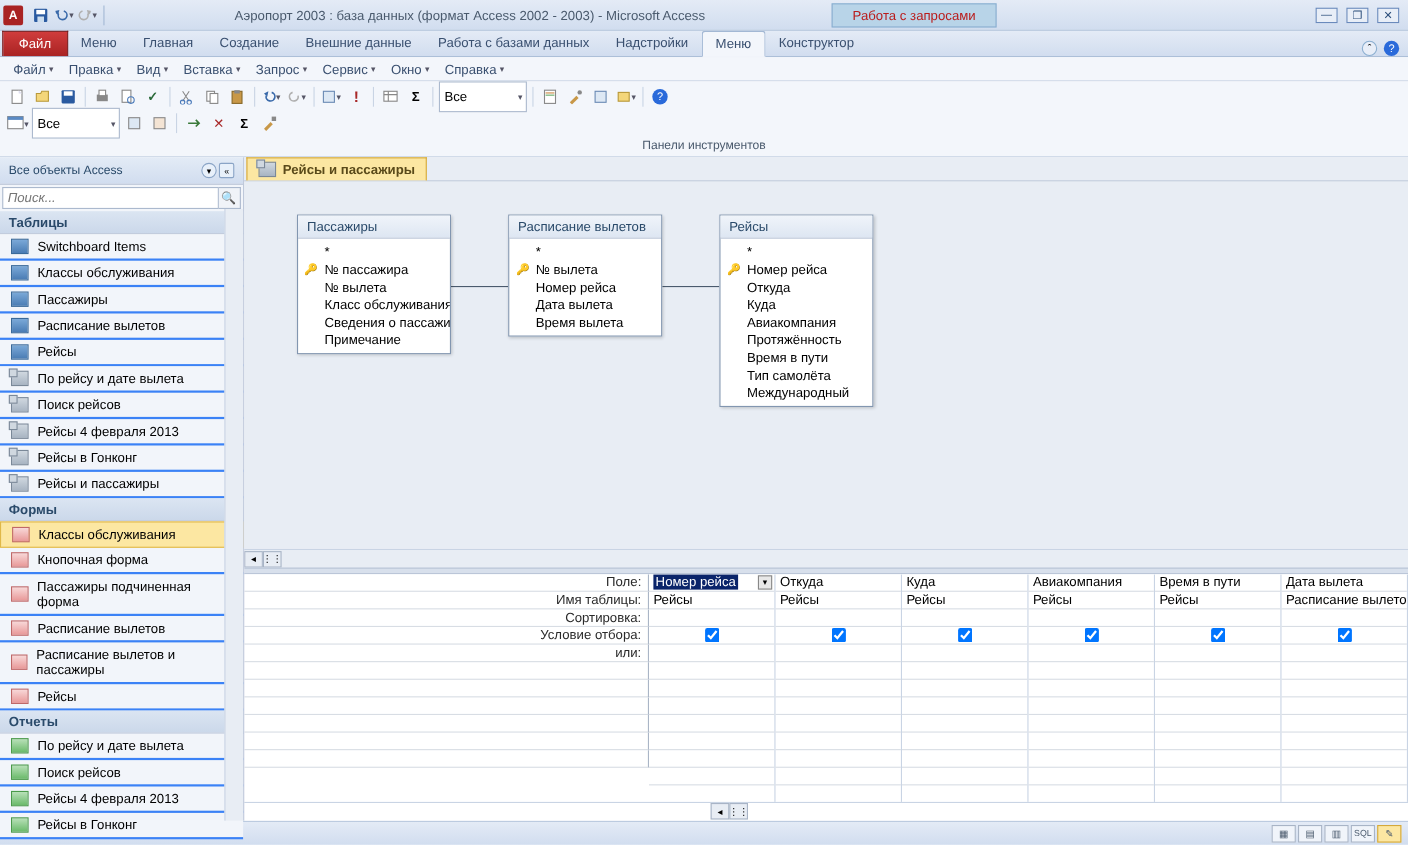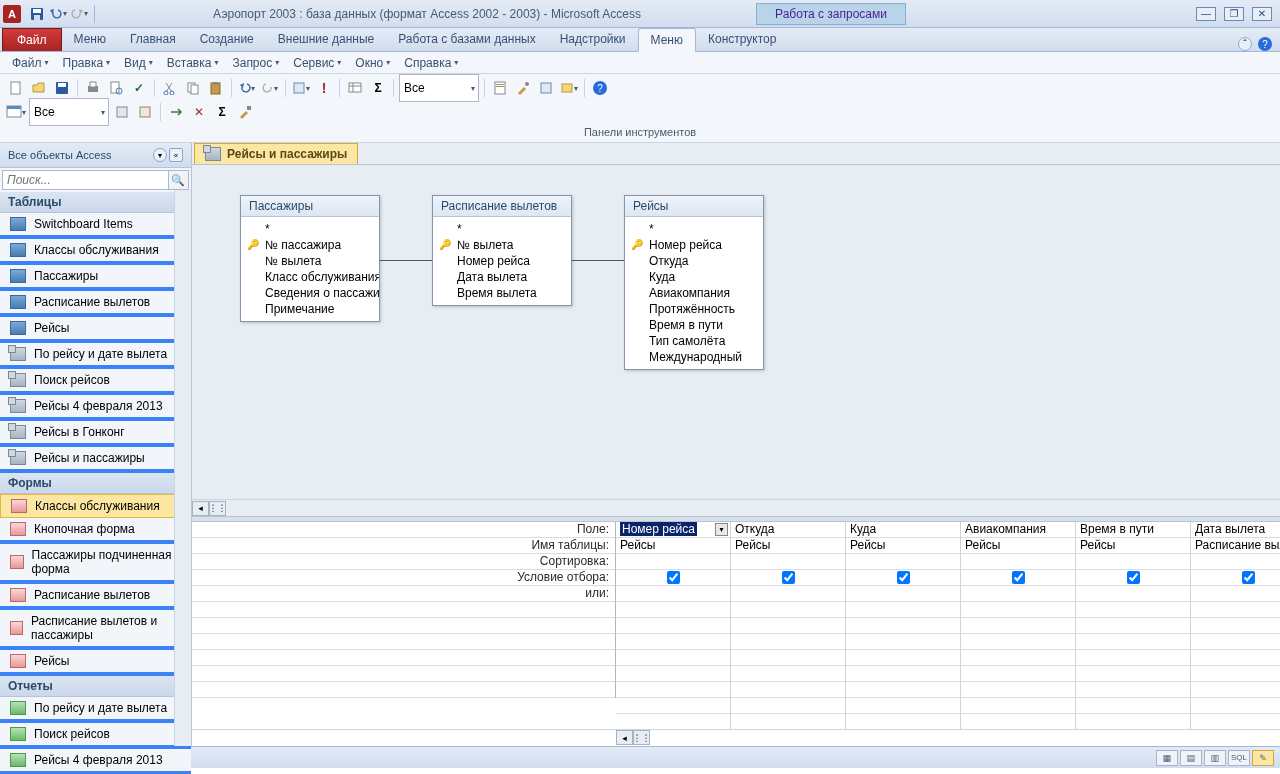--- a/index.html
+++ b/index.html
@@ -5,21 +5,21 @@
 * { margin:0; padding:0; box-sizing:border-box; font-family:"Segoe UI",Tahoma,sans-serif; font-size:12px; }
 body { background:#fff; width:1280px; height:774px; overflow:hidden; position:relative; }
 
 
 .titlebar { height:28px; background:linear-gradient(#e4ebf6,#d1ddef); display:flex; align-items:center; border-bottom:1px solid #a3b8d4; }
 .app-icon { width:18px; height:18px; background:#a92323; margin:0 5px 0 3px; border-radius:2px; display:flex; align-items:center; justify-content:center; color:#fff; font-weight:bold; font-size:11px; }
 .qat { display:flex; gap:3px; margin-left:2px; }
 .qat-btn { width:18px; height:18px; display:flex; align-items:center; justify-content:center; cursor:pointer; }
 .qat-sep { width:1px; height:18px; background:#a3b8d4; margin:0 3px; }
 .title-text { flex:1; text-align:center; color:#4a5a6d; font-size:12px; }
-.context-tab { background:#b8d4e8; border:1px solid #8aaed0; padding:3px 18px; color:#4c1d95; margin-right:290px; }
+.context-tab { background:#b8d4e8; border:1px solid #8aaed0; padding:3px 18px; color:#b91c1c; margin-right:290px; }
 .win-controls { display:flex; gap:8px; margin-right:8px; }
 .win-btn { width:20px; height:14px; border:1px solid #6a8abc; background:#e8eef7; display:flex; align-items:center; justify-content:center; cursor:pointer; font-size:10px; color:#2a4d7a; }
 
 
 .ribbon-tabs { height:24px; background:linear-gradient(#e4ebf6,#d1ddef); display:flex; align-items:flex-end; border-bottom:1px solid #a3b8d4; padding-left:2px; }
 .file-tab { background:linear-gradient(#d03c3c,#a92323); color:#fff; padding:4px 14px; border:1px solid #7a1818; border-bottom:none; cursor:pointer; }
 .rib-tab { padding:4px 12px; color:#3a5070; cursor:pointer; }
 .rib-tab.active { background:#f3f6fb; border:1px solid #a3b8d4; border-bottom:1px solid #f3f6fb; border-radius:3px 3px 0 0; margin-bottom:-1px; }
 .rib-help { margin-left:auto; margin-right:8px; display:flex; gap:6px; align-items:center; }
 .help-ico { width:14px; height:14px; border-radius:50%; display:inline-flex; align-items:center; justify-content:center; font-size:10px; cursor:pointer; }
@@ -45,21 +45,21 @@
 .nav { width:283px; background:#f2f5fa; border-right:1px solid #b8c4d6; display:flex; flex-direction:column; position:relative; }
 .nav-header { background:linear-gradient(#e3ebf6,#d1ddef); border-bottom:1px solid #b8c4d6; padding:5px 8px; display:flex; align-items:center; justify-content:space-between; }
 .nav-header span:first-child { color:#2a4a6a; font-size:11px; }
 .nav-header-btns { display:flex; gap:2px; }
 .nav-hbtn { width:14px; height:14px; border-radius:50%; border:1px solid #8aa4c6; background:#e8f0fa; display:flex; align-items:center; justify-content:center; font-size:8px; cursor:pointer; }
 .nav-search { display:flex; padding:2px; }
 .nav-search input { flex:1; border:1px solid #abb9ce; padding:2px 4px; font-style:italic; color:#888; }
 .nav-search-btn { width:20px; border:1px solid #abb9ce; border-left:none; background:#f0f3f8; display:flex; align-items:center; justify-content:center; cursor:pointer; font-size:11px; }
 .nav-group { background:linear-gradient(#dbe5f2,#cbd8ea); border-bottom:1px solid #b8c4d6; padding:3px 8px; display:flex; justify-content:space-between; color:#2a4a6a; font-weight:bold; font-size:12px; cursor:pointer; }
 .nav-list { background:#f2f5fa; }
-.nav-item { display:flex; align-items:center; gap:8px; padding:4px 10px; cursor:pointer; border-bottom:4px solid #3b82f6; }
+.nav-item { display:flex; align-items:center; gap:8px; padding:4px 10px; cursor:pointer; border-bottom:2px solid #3b82f6; }
 .nav-item.selected { background:#fce7a2; border:1px solid #e0b848; }
 .nav-ico { width:16px; height:14px; display:inline-flex; align-items:center; justify-content:center; }
 .ico-table { background:linear-gradient(#7ba9d8,#4a7cb4); border:1px solid #3a6a9a; }
 .ico-query { background:linear-gradient(#d0d8e0,#a8b4c2); border:1px solid #7a8898; position:relative; }
 .ico-query::before { content:''; position:absolute; width:6px; height:6px; background:#d0d8e0; border:1px solid #7a8898; top:-3px; left:-3px; }
 .ico-form { background:linear-gradient(#f8d8d8,#e89898); border:1px solid #c06868; }
 .ico-report { background:linear-gradient(#b8e0b8,#6aba6a); border:1px solid #4a9a4a; }
 .nav-scroll { width:17px; background:#e8edf4; position:absolute; right:0; top:47px; bottom:0; border-left:1px solid #c9d4e4; }
 
 
@@ -80,21 +80,21 @@
 .diagram-scroll-h { height:17px; background:#e8edf4; border-top:1px solid #c9d4e4; display:flex; align-items:center; }
 .scroll-btn { width:17px; height:15px; border:1px solid #a8b4c6; background:#e8edf4; display:flex; align-items:center; justify-content:center; font-size:9px; cursor:pointer; }
 .scroll-track { flex:1; }
 
 
 .splitter { height:6px; background:#d8e0ec; border-top:1px solid #b8c4d6; border-bottom:1px solid #b8c4d6; cursor:ns-resize; }
 
 
 .qbe { height:224px; background:#fff; display:flex; flex-direction:column; }
 .qbe-body { flex:1; display:flex; overflow:hidden; }
-.qbe-labels { width:424px; display:flex; flex-direction:column; }
+.qbe-labels { width:368px; display:flex; flex-direction:column; }
 .qbe-label { height:16px; text-align:right; padding-right:6px; border-bottom:1px solid #d8dde4; border-right:1px solid #aab5c6; color:#2a2a2a; line-height:15px; }
 .qbe-cols { flex:1; display:flex; overflow:hidden; }
 .qbe-col { width:115px; border-right:1px solid #c9d4e4; display:flex; flex-direction:column; }
 .qbe-cell { height:16px; border-bottom:1px solid #d8dde4; padding:0 4px; line-height:15px; overflow:hidden; white-space:nowrap; position:relative; }
 .qbe-cell.check { text-align:center; }
 .qbe-cell input[type=checkbox] { margin:0; vertical-align:middle; }
 .qbe-field-sel { background:#0a246a; color:#fff; padding:0 2px; }
 .qbe-dd { position:absolute; right:2px; top:1px; width:13px; height:13px; border:1px solid #888; background:#e8e8e8; font-size:8px; text-align:center; line-height:11px; }
 .qbe-scroll { height:17px; border-top:1px solid #c9d4e4; display:flex; padding-left:424px; }
 

